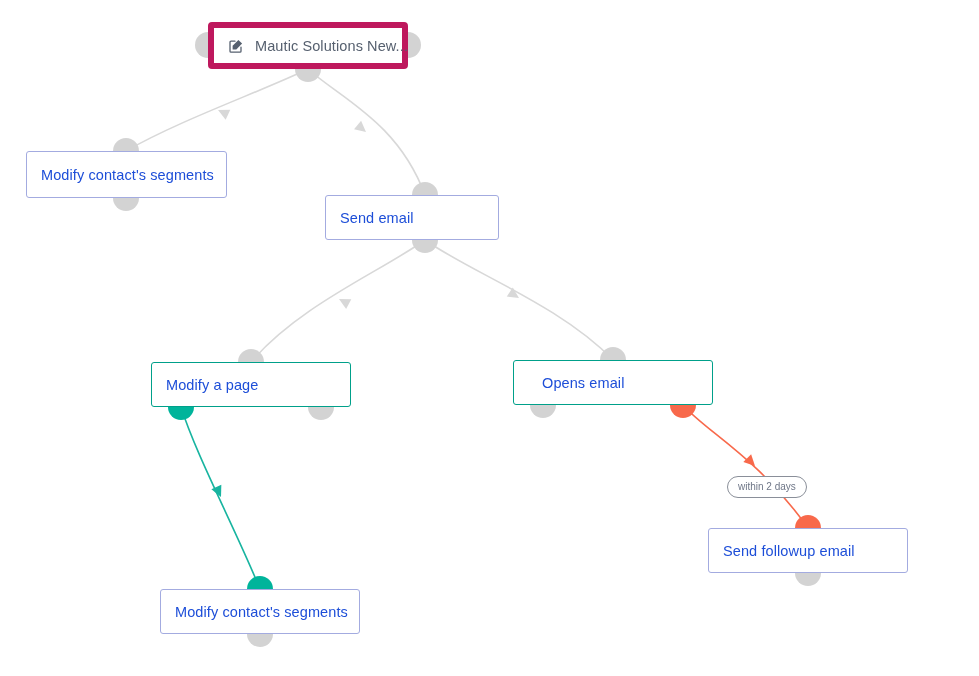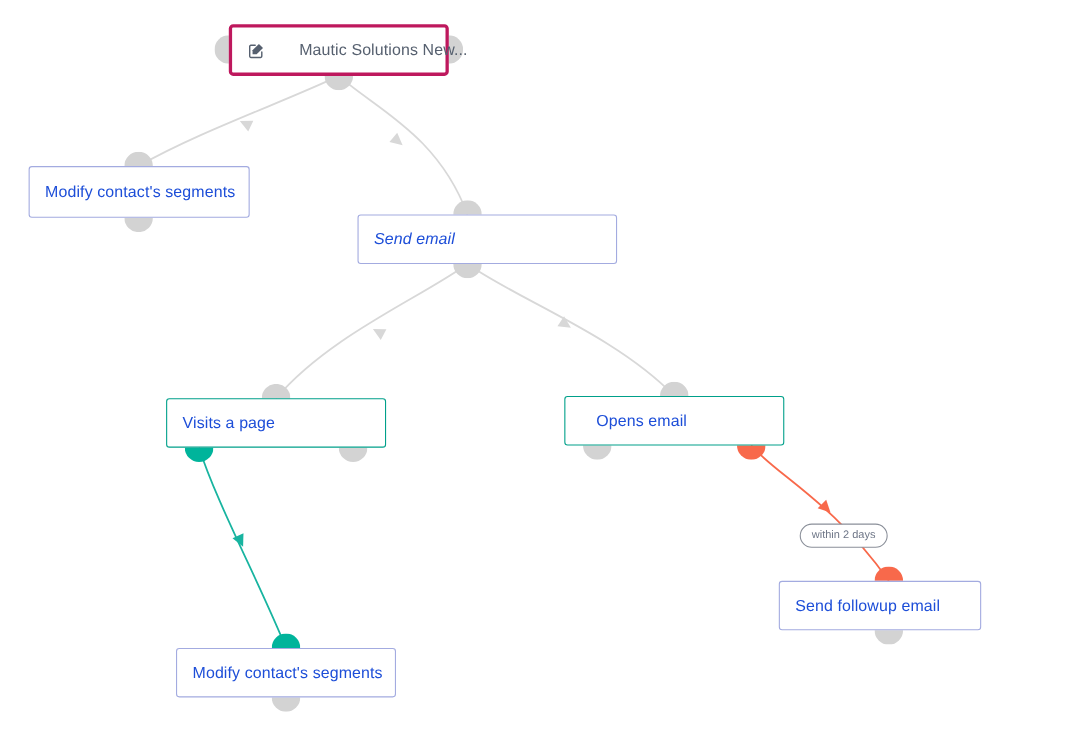--- a/index.html
+++ b/index.html
@@ -37,23 +37,22 @@
     padding: 0 14px;
     z-index: 5;
   }
   .node .label {
     font-size: 14.5px;
     color: #1d4ed8;
     white-space: nowrap;
     letter-spacing: .1px;
   }
   .node.campaign {
-    border: 3px solid #be185d;
+    border: 6px solid #be185d;
     border-radius: 4px;
-    gap: 20px;
   }
   .node.campaign .label {
     color: #56606f;
   }
   .node.decision {
     border: 1px solid #00a08a;
   }
   .edit-icon {
     width: 16px;
     height: 16px;
@@ -148,30 +147,30 @@
       <div class="node campaign" style="left: 208px; top: 22px; width: 200px; height: 47px;">
         <svg class="edit-icon" viewBox="0 0 16 16" fill="none" stroke="currentColor" stroke-width="1.3" stroke-linecap="round" stroke-linejoin="round">
           <path d="M13 9.2 V13.2 a1 1 0 0 1 -1 1 H3 a1 1 0 0 1 -1 -1 V4.2 a1 1 0 0 1 1 -1 H7"></path>
           <path d="M10.4 1.9 L14.1 5.6 L8.3 11.4 L4.6 11.4 L4.6 7.7 Z" fill="currentColor" stroke="none"></path>
         </svg>
         <span class="label">Mautic Solutions New...</span>
       </div>
       <div class="node" style="left: 26px; top: 151px; width: 201px; height: 47px;">
         <span class="label">Modify contact's segments</span>
       </div>
-      <div class="node" style="left: 325px; top: 195px; width: 236px; height: 45px; font-style: italic;">
+      <div class="node" style="left: 325px; top: 195px; width: 174px; height: 45px;">
         <span class="label">Send email</span>
       </div>
       <div class="node decision" style="left: 151px; top: 362px; width: 200px; height: 45px;">
-        <span class="label">Visits a page</span>
+        <span class="label">Modify a page</span>
       </div>
       <div class="node decision" style="left: 513px; top: 360px; width: 200px; height: 45px; padding-left: 28px;">
         <span class="label">Opens email</span>
       </div>
-      <div class="node" style="left: 708px; top: 528px; width: 184px; height: 45px;">
+      <div class="node" style="left: 708px; top: 528px; width: 200px; height: 45px;">
         <span class="label">Send followup email</span>
       </div>
       <div class="node" style="left: 160px; top: 589px; width: 200px; height: 45px;">
         <span class="label">Modify contact's segments</span>
       </div>
     </div>
   <div id="label-layer">
       <div class="edge-badge" style="left: 727px; top: 476px;"><span>within 2 days</span></div>
     </div>
 

